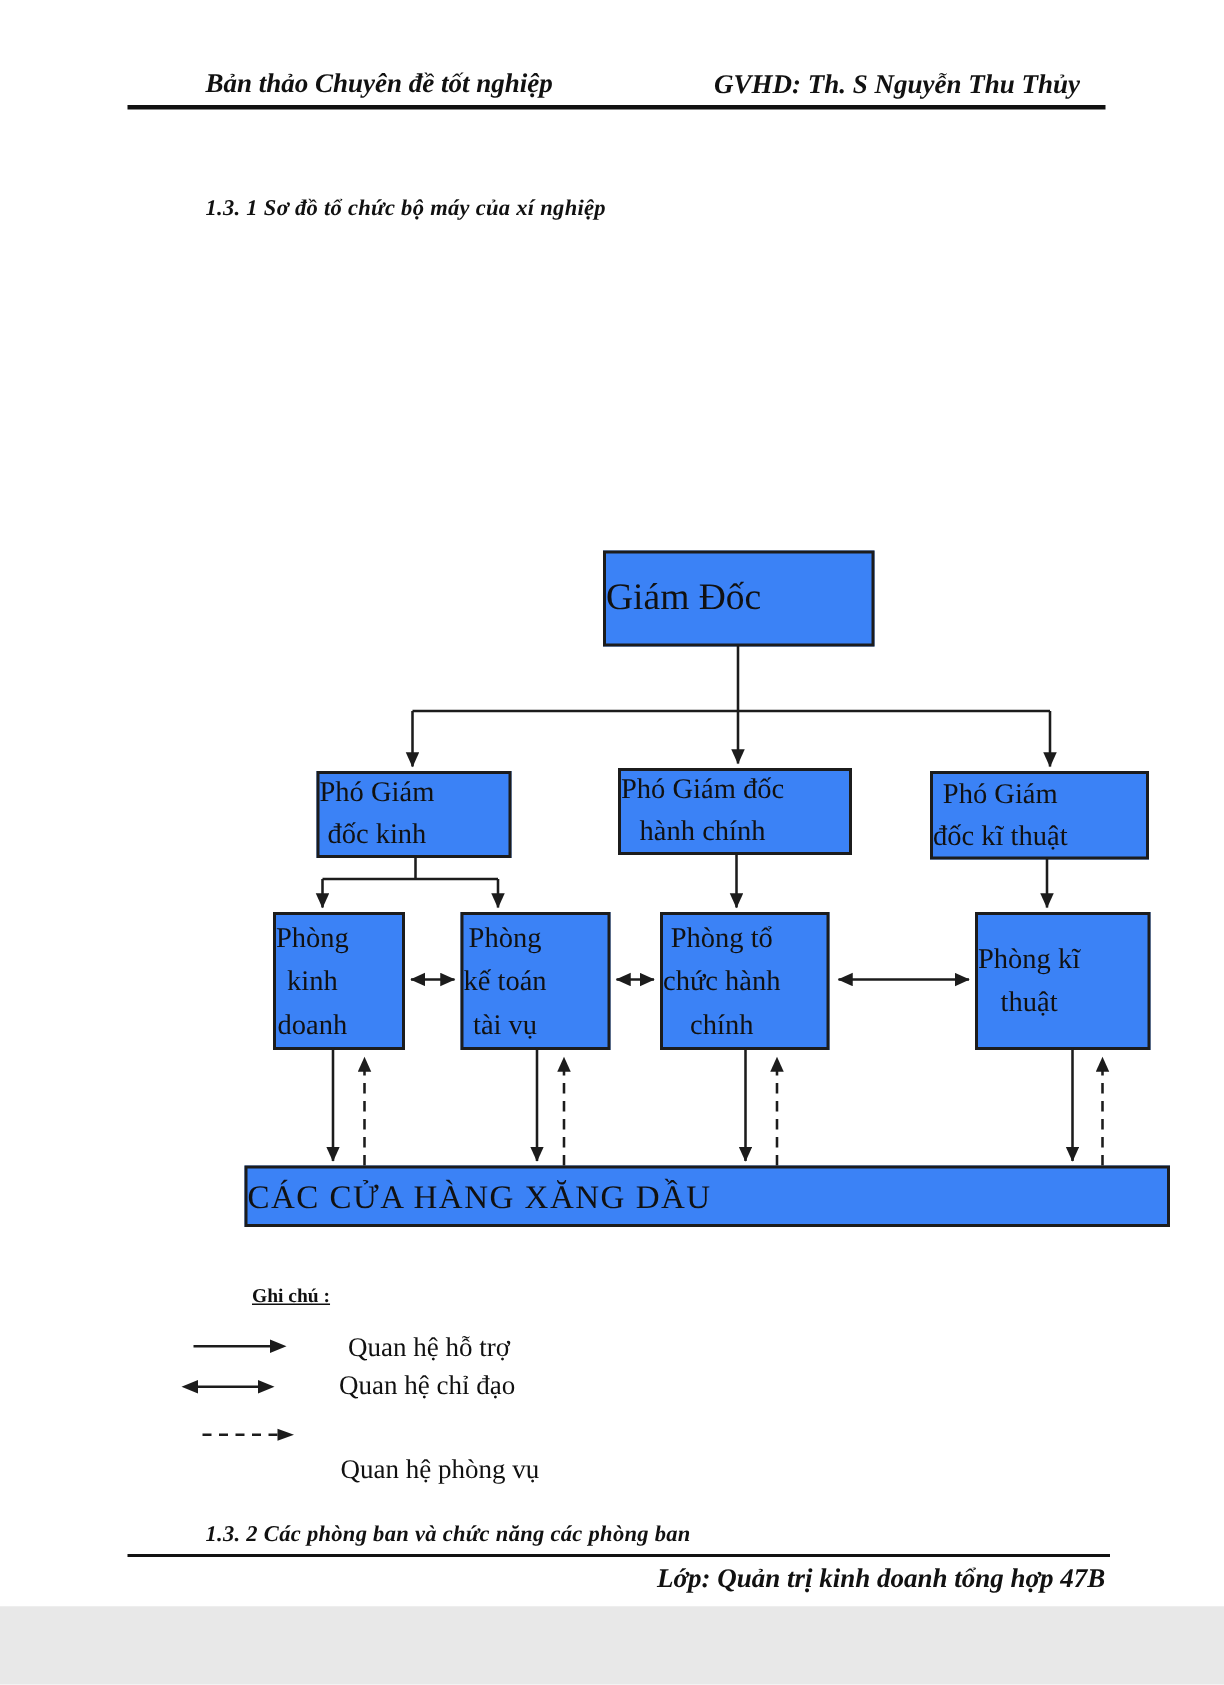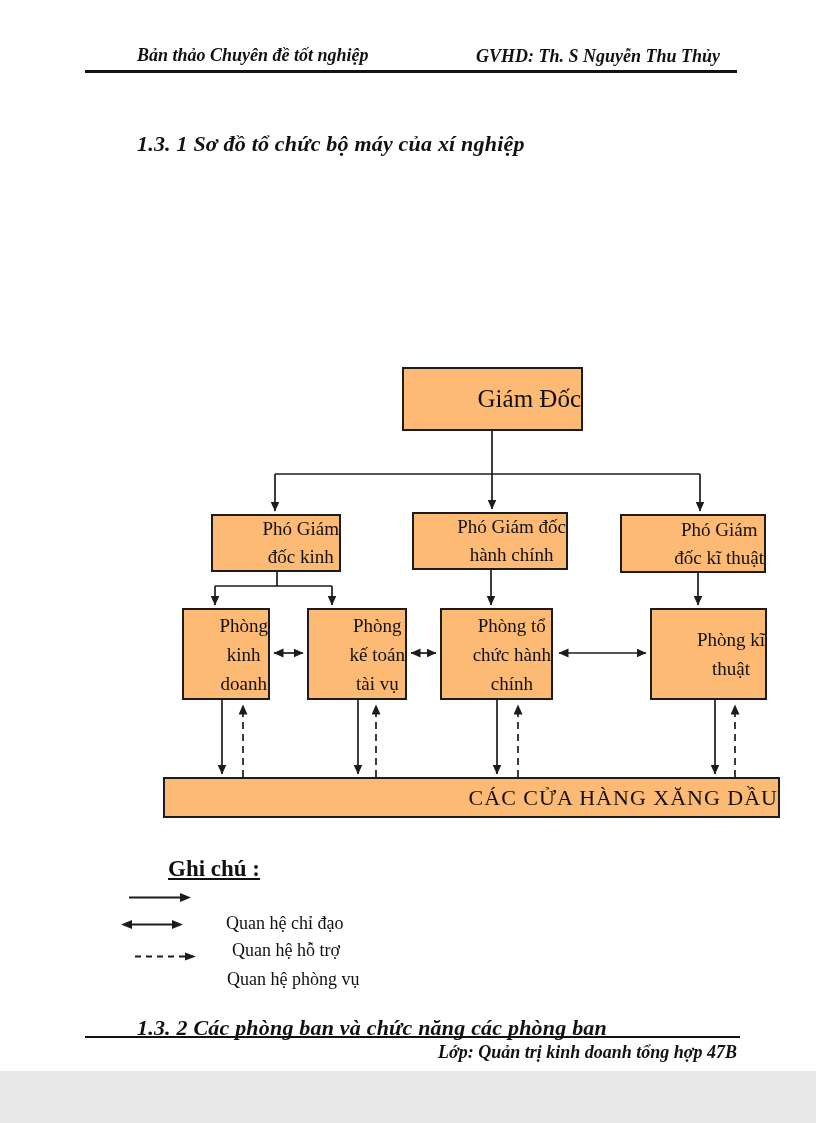--- a/index.html
+++ b/index.html
@@ -25,38 +25,38 @@
   .hdr-left  { left: 137px; top: 45px; }
   .hdr-right { left: 476px; top: 46px; }
   .hdr-rule  { position: absolute; left: 85px; top: 70px; width: 652px; height: 3px; background: #111; }
   .ftr-rule  { position: absolute; left: 85px; top: 1036px; width: 655px; height: 2px; background: #111; }
   .ftr-left  { left: 137px; top: 1042px; }
   .ftr-right { left: 438px; top: 1042px; }
 
   
   .h-sec {
     position: absolute;
-    font-size: 22px;
+    font-size: 15px;
     font-weight: bold;
     font-style: italic;
     white-space: nowrap;
     letter-spacing: 0.2px;
   }
   .h1 { left: 137px; top: 131px; }
   .h2 { left: 137px; top: 971px; margin-top: 44px; }
 
   
   .obox {
     position: absolute;
     box-sizing: border-box;
     border: 2px solid #1c1c1c;
-    background: #fdba74;
+    background: #3b82f6;
     display: flex;
     align-items: center;
-    justify-content: flex-end;
+    justify-content: flex-start;
     text-align: center;
     font-size: 19px;
   }
   .obox .lbl { white-space: pre-line; }
 
   .director { left: 402px; top: 367px; width: 181px; height: 64px; font-size: 25px; }
   .dep1 { left: 211px; top: 514px; width: 130px; height: 58px; line-height: 28px; }
   .dep2 { left: 412px; top: 512px; width: 156px; height: 58px; line-height: 28px; }
   .dep3 { left: 620px; top: 514px; width: 146px; height: 59px; line-height: 28px; }
   .dpt1 { left: 182px; top: 608px; width: 88px;  height: 92px; line-height: 29px; }
@@ -70,26 +70,26 @@
     position: absolute;
     left: 0; top: 0;
     pointer-events: none;
   }
   svg.connectors line { stroke: #1c1c1c; stroke-width: 1.7; }
   svg.connectors line.dash { stroke-dasharray: 7 5; }
 
   
   .legend-title {
     position: absolute; left: 168px; top: 856px;
-    font-size: 23px; font-weight: bold; text-decoration: underline;
+    font-size: 13px; font-weight: bold; text-decoration: underline;
     white-space: nowrap;
   }
   .legend-label { position: absolute; font-size: 18px; white-space: nowrap; margin-top: 28px; }
   .lg-lbl1 { left: 226px; top: 885px; }
-  .lg-lbl2 { left: 232px; top: 912px; }
+  .lg-lbl2 { left: 232px; top: 860px; }
   .lg-lbl3 { left: 227px; top: 941px; }
   .legend-icon { position: absolute; }
   .lg-ic1 { left: 128px; top: 891px; }
   .lg-ic2 { left: 120px; top: 918px; }
   .lg-ic3 { left: 134px; top: 950px; }
   .legend-icon line { stroke: #1c1c1c; stroke-width: 1.8; }
   .legend-icon line.dash { stroke-dasharray: 6 5; }
   .legend-icon polygon { fill: #1c1c1c; }
 
   

